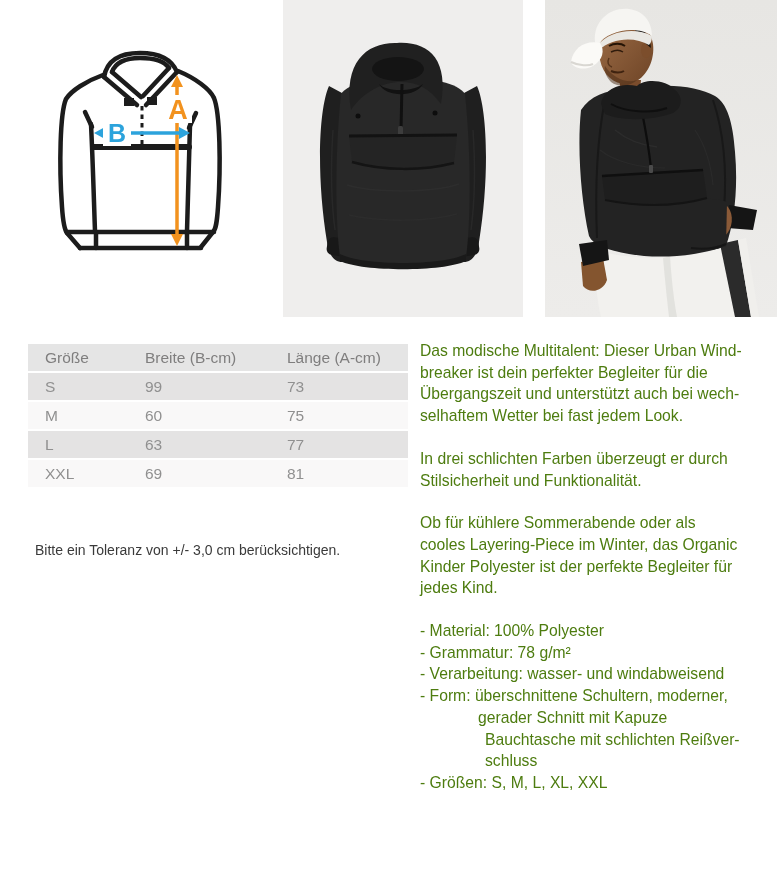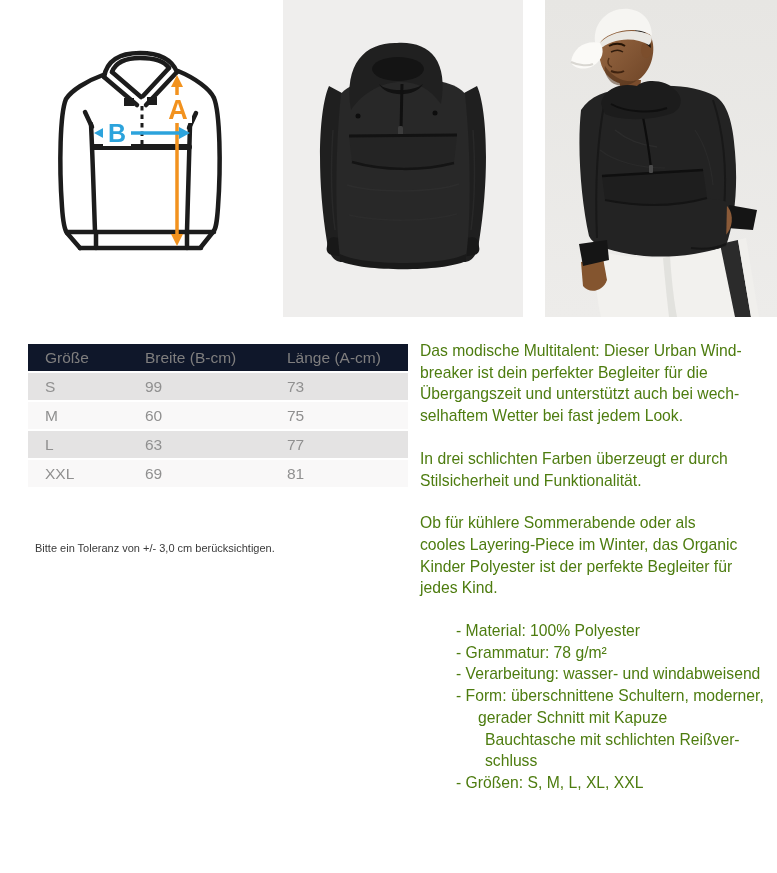--- a/index.html
+++ b/index.html
@@ -19,36 +19,36 @@
     border-collapse:collapse;table-layout:fixed;
     font-size:15.5px;color:#909090;
   }
   table.size-table col.c1{width:117px;}
   table.size-table col.c2{width:142px;}
   table.size-table col.c3{width:121px;}
   table.size-table th,table.size-table td{
     height:27px;padding:0;font-weight:400;text-align:left;vertical-align:middle;
     border-bottom:2px solid #ffffff;overflow:hidden;white-space:nowrap;
   }
-  table.size-table th{background:#0f172a;color:#7f7e7e;}
+  table.size-table th{background:#e5e5e5;color:#7f7e7e;}
   table.size-table th:first-child,table.size-table td:first-child{padding-left:17px;}
   table.size-table tbody tr:nth-child(odd) td{background:#e4e3e3;}
   table.size-table tbody tr:nth-child(even) td{background:#f9f8f8;}
 
   .tolerance{
     position:absolute;left:35px;top:542px;margin:0;
-    font-size:11px;color:#3a3a3a;
+    font-size:14px;color:#3a3a3a;
   }
 
   .description{
     position:absolute;left:420px;top:340px;width:356px;
     font-size:15.7px;line-height:21.7px;color:#4d7c0f;
   }
   .description p.para{margin:0 0 21px 0;white-space:pre-line;}
-  .details .dline{white-space:nowrap;margin-left:36px;}
+  .details .dline{white-space:nowrap;}
   .details .ind1{margin-left:58px;}
   .details .ind2{margin-left:65px;}
 </style>
 </head>
 <body>
 
 <div class="page">
 
   <figure id="size-diagram">
     <svg viewBox="25 30 250 262">

